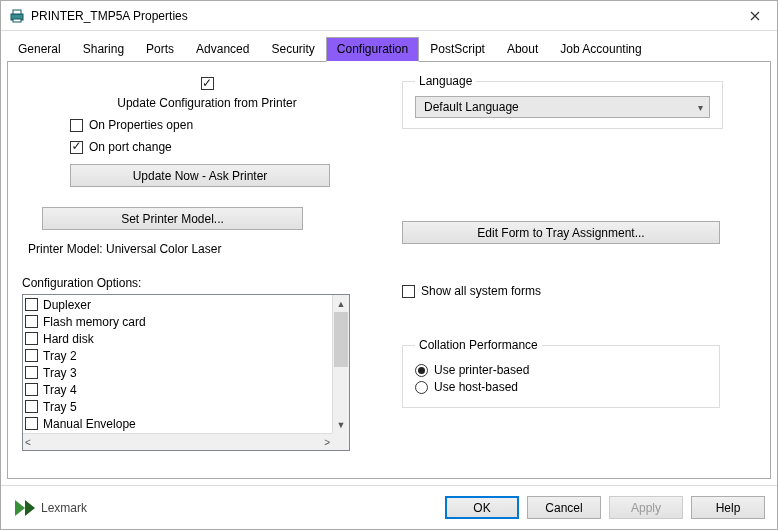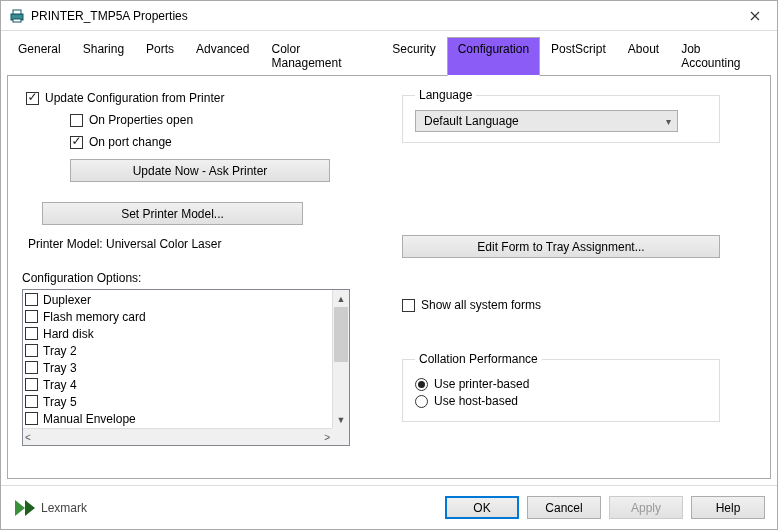--- a/index.html
+++ b/index.html
@@ -28,21 +28,21 @@
   .sub { margin-left: 28px; }
 
   .btn { display:inline-flex; align-items:center; justify-content:center; height:23px; background: linear-gradient(#f0f0f0,#e1e1e1); border:1px solid #adadad; color:#000; cursor:default; padding: 0 10px;}
   .btn.wide { width: 260px; }
   .btn.block { width: 261px; }
   .btn.wide-r { width: 295px; }
 
   fieldset.groupbox { border:1px solid #ddd; padding: 8px 12px 10px 12px; margin:0; }
   fieldset.groupbox legend { padding: 0 4px; color:#000; }
 
-  .select { width: 263px; height:22px; border:1px solid #adadad; background:#e8e8e8; display:flex; align-items:center; justify-content:space-between; padding: 0 6px 0 8px; }
+  .select { width: 295px; height:22px; border:1px solid #adadad; background:#e8e8e8; display:flex; align-items:center; justify-content:space-between; padding: 0 6px 0 8px; }
   .select .arrow { font-size:10px; color:#555;}
 
   .listbox { width: 328px; height:157px; border:1px solid #828790; background:#fff; position:relative; overflow:hidden;}
   .listbox .items { position:absolute; top:0; left:0; right:17px; bottom:17px; overflow:hidden; padding:1px 2px;}
   .listbox .li { display:flex; align-items:center; gap:5px; height:17px; }
   .listbox .lib { width:13px; height:13px; border:1px solid #333; background:#fff;}
   .vscroll { position:absolute; right:0; top:0; bottom:17px; width:17px; background:#f0f0f0; border-left:1px solid #ddd;}
   .vscroll .up,.vscroll .down{ height:17px; display:flex; align-items:center; justify-content:center; font-size:9px; color:#555;}
   .vscroll .thumb{ position:absolute; top:17px; left:1px; right:1px; height:55px; background:#cdcdcd;}
   .hscroll { position:absolute; left:0; right:17px; bottom:0; height:17px; background:#f0f0f0; border-top:1px solid #ddd; display:flex; justify-content:space-between; align-items:center; padding:0 2px;}
@@ -80,32 +80,31 @@
           <path d="M1 1 L9 9 M9 1 L1 9" stroke="#333" stroke-width="1.2"></path>
         </svg>
     </div>
   </div>
 
   <div class="tabstrip">
     <div class="tab">General</div>
     <div class="tab">Sharing</div>
     <div class="tab">Ports</div>
     <div class="tab">Advanced</div>
-    <div class="tab">Color Management</div>
     <div class="tab">Security</div>
     <div class="tab active">Configuration</div>
     <div class="tab">PostScript</div>
     <div class="tab">About</div>
     <div class="tab">Job Accounting</div>
   </div>
 
   <div class="tabbody">
     <div class="cols">
       <div class="leftcol">
-        <div class="chk" style="margin-left:4px;">
+        <div class="chk" style="margin-left:20px;flex-direction:column;">
           <span class="chkbox checked"></span>
           <span class="label">Update Configuration from Printer</span>
         </div>
         <div class="chk sub" style="margin-left:48px; margin-top:8px;">
           <span class="chkbox"></span>
           <span class="label">On Properties open</span>
         </div>
         <div class="chk sub" style="margin-left:48px; margin-top:8px;">
           <span class="chkbox checked"></span>
           <span class="label">On port change</span>

